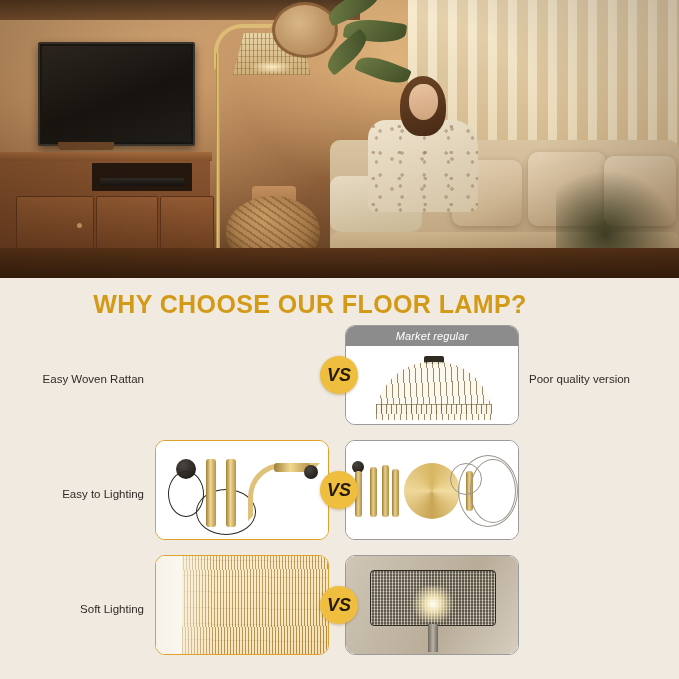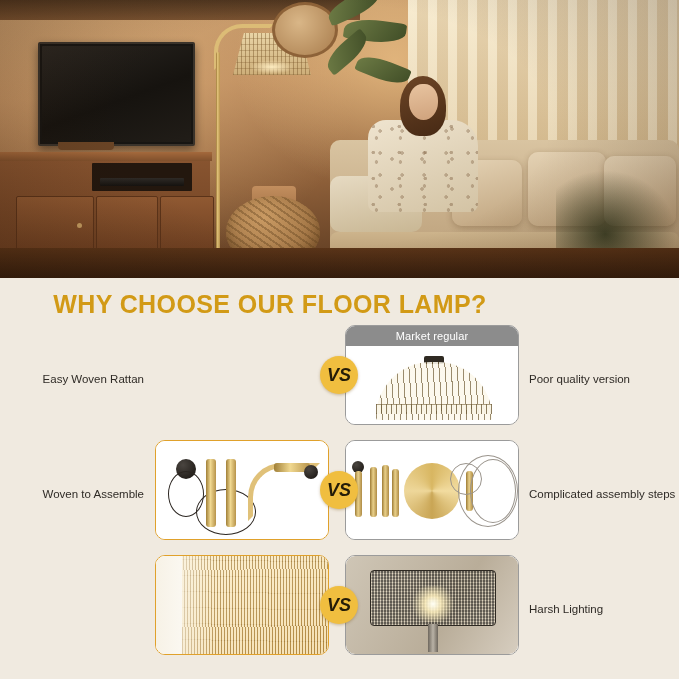--- a/index.html
+++ b/index.html
@@ -104,39 +104,39 @@
     background:linear-gradient(170deg,#e6dac2,#c9b794);border-radius:10px;}
   .fern{position:absolute;left:556px;top:168px;width:123px;height:110px;
     background:radial-gradient(ellipse at 40% 60%,rgba(40,48,24,.85),rgba(40,48,24,0) 68%);}
   .hero-vignette{position:absolute;inset:0;pointer-events:none;
     background:radial-gradient(ellipse 520px 300px at 50% 45%,rgba(0,0,0,0) 40%,rgba(40,20,5,.38) 100%);}
 
   
   .lower{position:relative;width:679px;height:401px;background:#F0EAE0;}
   .title{position:absolute;left:0;top:12px;width:540px;text-align:center;
     font-size:25px;font-weight:bold;letter-spacing:.4px;color:#D29A16;
-    font-family:"Liberation Sans","DejaVu Sans",sans-serif;}
+    font-family:"Liberation Sans","DejaVu Sans",sans-serif;padding-left:40px;}
 
   .rows{position:absolute;left:0;top:47px;width:679px;}
   .row{position:relative;height:107px;margin-bottom:8px;}
 
   .side-label{position:absolute;top:0;height:107px;display:flex;align-items:center;
     font-size:11.5px;color:#2f2b26;}
   .side-label.left{left:0;width:152px;justify-content:flex-end;padding-right:8px;box-sizing:border-box;text-align:right;}
   .side-label.right{left:521px;width:158px;justify-content:flex-start;padding-left:8px;box-sizing:border-box;text-align:left;}
 
   .panel{position:absolute;top:0;width:174px;height:100px;border-radius:10px;
     overflow:hidden;background:#fff;box-sizing:border-box;}
   .panel.ours{left:155px;border:1px solid #E0A12B;}
   .panel.market{left:345px;border:1px solid #9b9b9b;}
   .panel-head{position:absolute;left:0;top:0;width:100%;height:20px;
     display:flex;align-items:center;justify-content:center;
     font-size:11px;letter-spacing:.1px;}
   .panel.ours .panel-head{background:#E8B13C;color:#3a2e14;}
-  .panel.market .panel-head{background:#8C8C8C;color:#ffffff;}
+  .panel.market .panel-head{background:#8C8C8C;color:#ffffff;font-style:italic;}
   .panel-body{position:absolute;left:0;top:20px;width:100%;height:80px;background:#fff;}
   .row2 .panel, .row3 .panel{height:100px;}
   .row2 .panel-body, .row3 .panel-body{top:0;height:100px;}
 
   .vs{position:absolute;left:320px;top:31px;width:38px;height:38px;border-radius:50%;
     background:#F0BE3F;display:flex;align-items:center;justify-content:center;
     font-size:18px;font-weight:bold;font-style:italic;color:#241c08;z-index:5;
     box-shadow:0 1px 3px rgba(120,80,10,.35);}
 
   
@@ -275,21 +275,21 @@
             <span class="dome-cap"></span>
             <span class="dome"></span>
             <span class="dome-band"></span>
           </div>
         </div>
 
         <div class="side-label right">Poor quality version</div>
       </div>
 
       <div class="row row2">
-        <div class="side-label left">Woven to Assemble</div>
+        <div class="side-label left">Easy to Lighting</div>
 
         <div class="panel ours">
           <div class="panel-body">
             <span class="blk-disc" style="left:20px;top:18px;"></span>
             <span class="cord" style="left:12px;top:30px;width:34px;height:44px;"></span>
             <span class="cord" style="left:40px;top:48px;width:58px;height:44px;"></span>
             <span class="g-rod" style="left:50px;top:18px;width:10px;height:68px;"></span>
             <span class="g-rod" style="left:70px;top:18px;width:10px;height:68px;"></span>
             <span class="g-curve" style="left:92px;top:22px;"></span>
             <span class="g-rod" style="left:118px;top:22px;width:36px;height:9px;"></span>
@@ -307,41 +307,40 @@
             <span class="m-rod" style="left:36px;top:24px;height:52px;"></span>
             <span class="m-rod" style="left:46px;top:28px;height:48px;"></span>
             <span class="gold-disc"></span>
             <span class="m-rod" style="left:120px;top:30px;height:40px;"></span>
             <span class="wire-ring" style="left:104px;top:22px;width:30px;height:30px;"></span>
             <span class="wire-ring" style="left:124px;top:18px;width:44px;height:62px;"></span>
             <span class="wire-ring" style="left:112px;top:14px;width:58px;height:70px;"></span>
           </div>
         </div>
 
-        <div class="side-label right">Complicated assembly steps</div>
       </div>
 
       <div class="row row3">
+        <div class="side-label left">Soft Lighting</div>
 
         <div class="panel ours">
           <div class="panel-body">
             <span class="warm-weave"></span>
             <span class="warm-fade"></span>
           </div>
         </div>
 
         <div class="vs">VS</div>
 
         <div class="panel market">
           <div class="panel-body">
             <span class="drum-bg"></span>
             <span class="drum"></span>
             <span class="glare"></span>
             <span class="drum-stem"></span>
           </div>
         </div>
 
-        <div class="side-label right">Harsh Lighting</div>
       </div>
 
     </div>
   </div>
 </div>
 
 </body></html>

